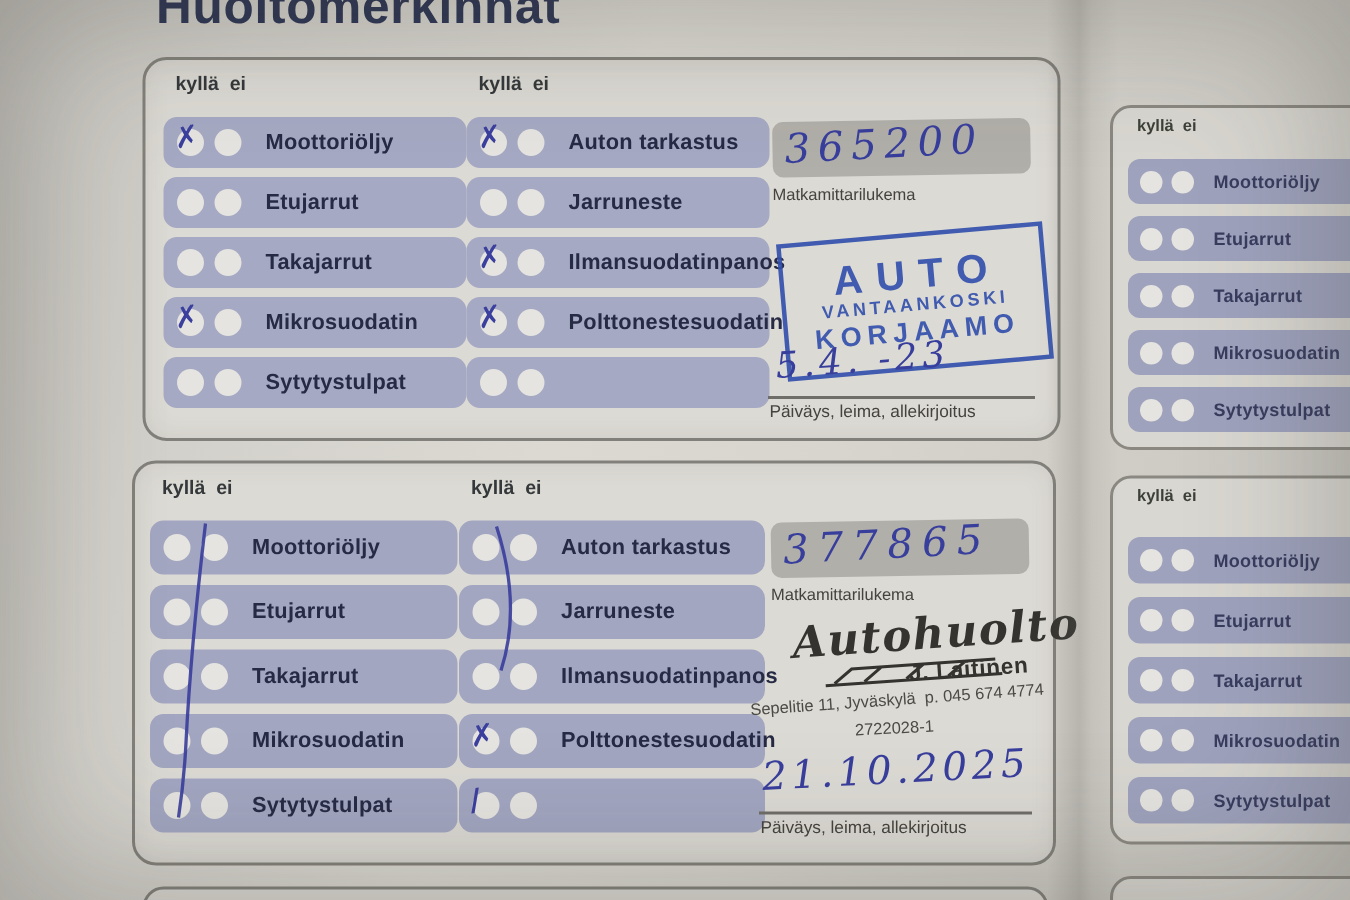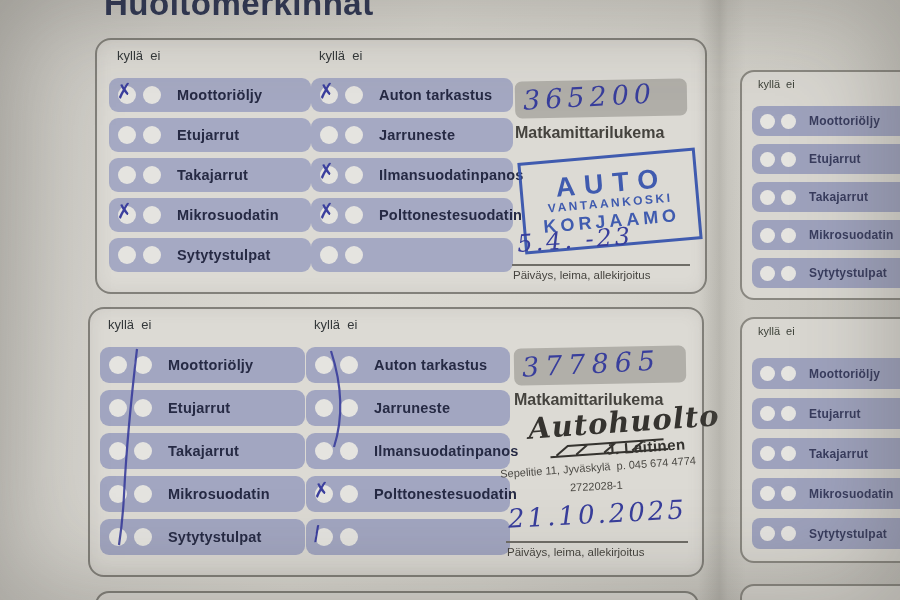--- a/index.html
+++ b/index.html
@@ -10,39 +10,39 @@
   .title{position:absolute;left:104px;top:-15px;font-size:33px;font-weight:bold;color:#2d3553;letter-spacing:.5px;z-index:5;}
 
   .block{position:absolute;border:2px solid #82807a;border-radius:16px;background:#dcdad4;
     box-shadow:inset 0 0 16px rgba(95,93,84,.10);}
   .block1{left:95px;top:38px;width:608px;height:252px;}
   .block2{left:88px;top:307px;width:612px;height:266px;}
   .hint{position:absolute;border:2px solid #82807a;border-radius:14px;background:#dcdad4;}
   .left-hint{left:95px;top:591px;width:600px;height:26px;}
 
   .col{position:absolute;display:flex;flex-direction:column;}
-  .col-header{font-weight:normal;font-size:13px;color:#34383a;white-space:pre;margin:0 0 9px 8px;}
+  .col-header{font-weight:bold;font-size:13px;color:#34383a;white-space:pre;margin:0 0 9px 8px;}
   .block1 .col{top:8px;} .block2 .col{top:8px;}
   .block1 .col1{left:12px;width:202px;gap:6px;}
   .block1 .col2{left:214px;width:202px;gap:6px;}
   .block2 .col1{left:10px;width:205px;gap:7px;}
   .block2 .col2{left:216px;width:204px;gap:7px;}
   .block2 .col-header{margin-bottom:8px;}
 
   .pill{position:relative;display:flex;align-items:center;background:#a5a9c3;border-radius:9px;height:34px;padding-left:9px;gap:7px;flex:none;}
   .block2 .pill{height:36px;background:#a2a6c1;}
   .cb{width:18px;height:18px;border-radius:50%;background:#e5e4e0;position:relative;flex:none;}
   .mark{position:absolute;left:-2px;top:-5px;font-size:20px;line-height:20px;color:#3b3f9e;font-weight:bold;
     transform:rotate(-8deg);font-family:"DejaVu Sans",sans-serif;}
   .pill-label{font-weight:bold;font-size:14.5px;color:#262a44;margin-left:9px;letter-spacing:.2px;white-space:nowrap;}
 
   .hand{font-family:"DejaVu Serif",serif;font-style:italic;color:#383e9c;}
   .odo-box{position:absolute;width:172px;height:37px;background:#b1afa9;border-radius:7px;transform:rotate(-1deg);}
   .odo-value{position:absolute;left:8px;top:1px;font-size:27px;letter-spacing:5px;transform:rotate(-2deg);white-space:nowrap;}
-  .odo-label{position:absolute;font-size:16px;color:#45433e;font-weight:bold;}
+  .odo-label{position:absolute;font-size:11px;color:#45433e;}
   .sig-line{position:absolute;height:1.5px;background:#6f6d67;}
   .sig-label{position:absolute;font-size:11.5px;color:#45433e;}
 
   .stamp-blue{position:absolute;left:424px;top:115px;width:172px;height:86px;border:3.5px solid #3351ac;color:#3351ac;
     transform:rotate(-5deg);display:flex;flex-direction:column;align-items:center;justify-content:center;opacity:.92;}
   .stamp-auto{font-size:27px;font-weight:bold;letter-spacing:9px;text-indent:6px;line-height:26px;}
   .stamp-city{font-size:12px;font-weight:bold;letter-spacing:2.5px;margin-top:0px;}
   .stamp-korjaamo{font-size:18px;font-weight:bold;letter-spacing:4px;margin-top:1px;}
 
   .stamp-black{position:absolute;left:408px;top:98px;width:230px;height:100px;color:#35332f;}

